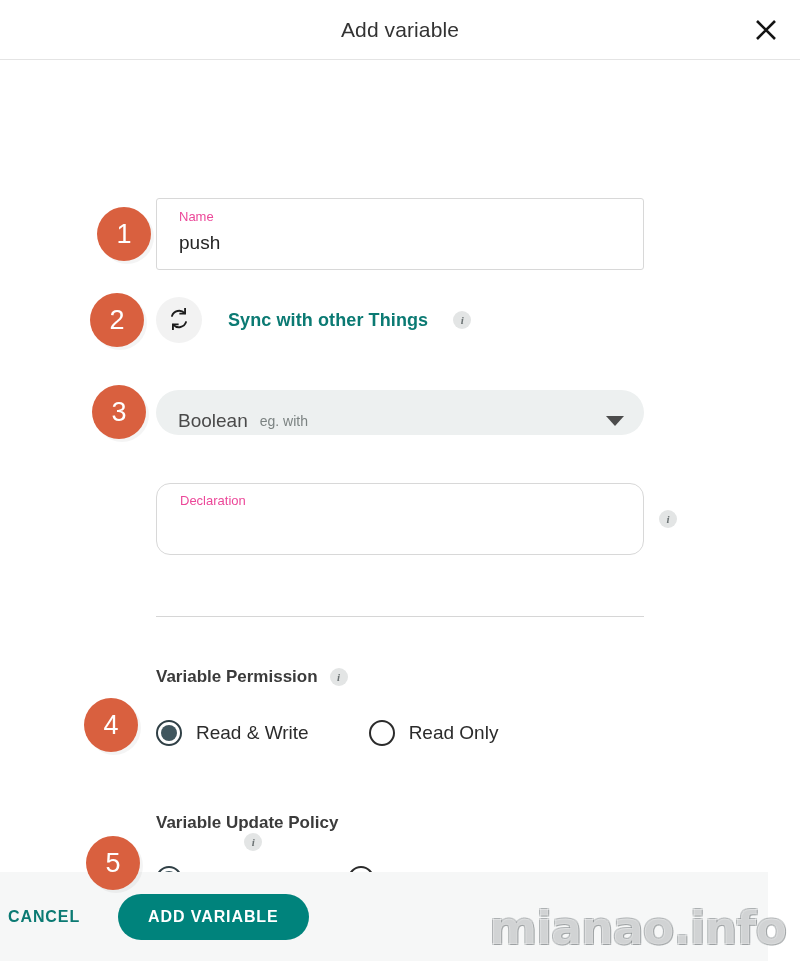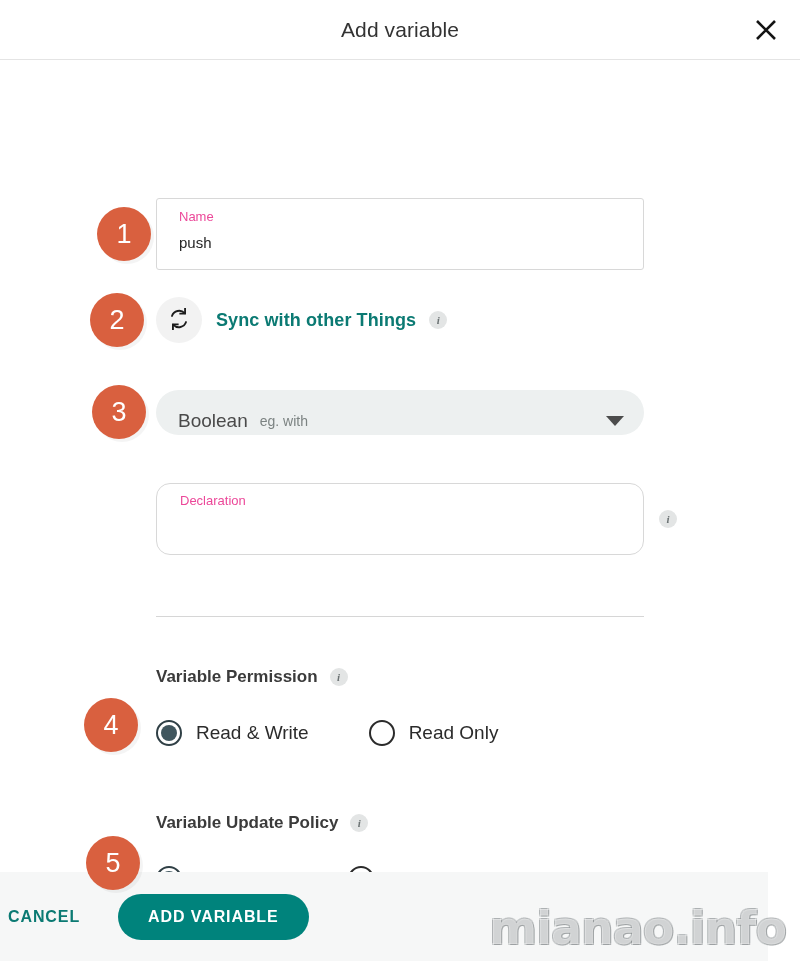--- a/index.html
+++ b/index.html
@@ -89,34 +89,35 @@
     border-radius: 3px;
     background: #ffffff;
     padding: 9px 0 0 22px;
   }
   .field-label {
     font-size: 13px;
     color: #ec4899;
     line-height: 18px;
   }
   .field-value {
-    font-size: 15px;
+    font-size: 19px;
     color: #262626;
     line-height: 34px;
     font-weight: 400;
   }
 
   
   .sync-row {
     position: absolute;
     left: 156px;
     top: 236px;
     display: flex;
     align-items: center;
     height: 48px;
+    gap: 12px;
   }
   .sync-icon-btn {
     width: 46px;
     height: 46px;
     border-radius: 50%;
     background: #f2f2f2;
     display: flex;
     align-items: center;
     justify-content: center;
     cursor: pointer;
@@ -223,21 +224,21 @@
   .section-title {
     position: absolute;
     font-size: 17px;
     font-weight: bold;
     color: #3b3b3b;
     display: flex;
     align-items: center;
   }
   .section-title .info-badge { margin-left: 12px; }
   .perm-title { left: 156px; top: 607px; }
-  .policy-title { left: 156px; top: 753px; }
+  .policy-title { left: 156px; top: 753px; flex-direction: column; }
 
   .radio-group {
     position: absolute;
     display: flex;
     align-items: flex-end;
   }
   .perm-radios { left: 156px; top: 660px; }
   .policy-radios { left: 156px; top: 806px; }
 
   .radio-opt {

